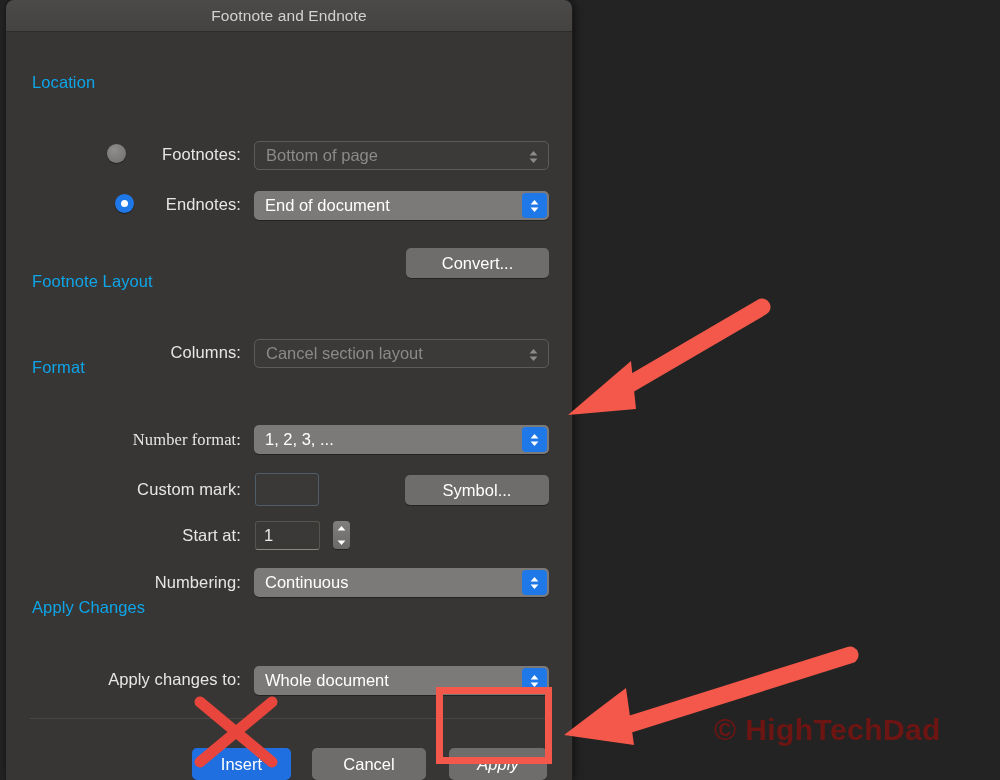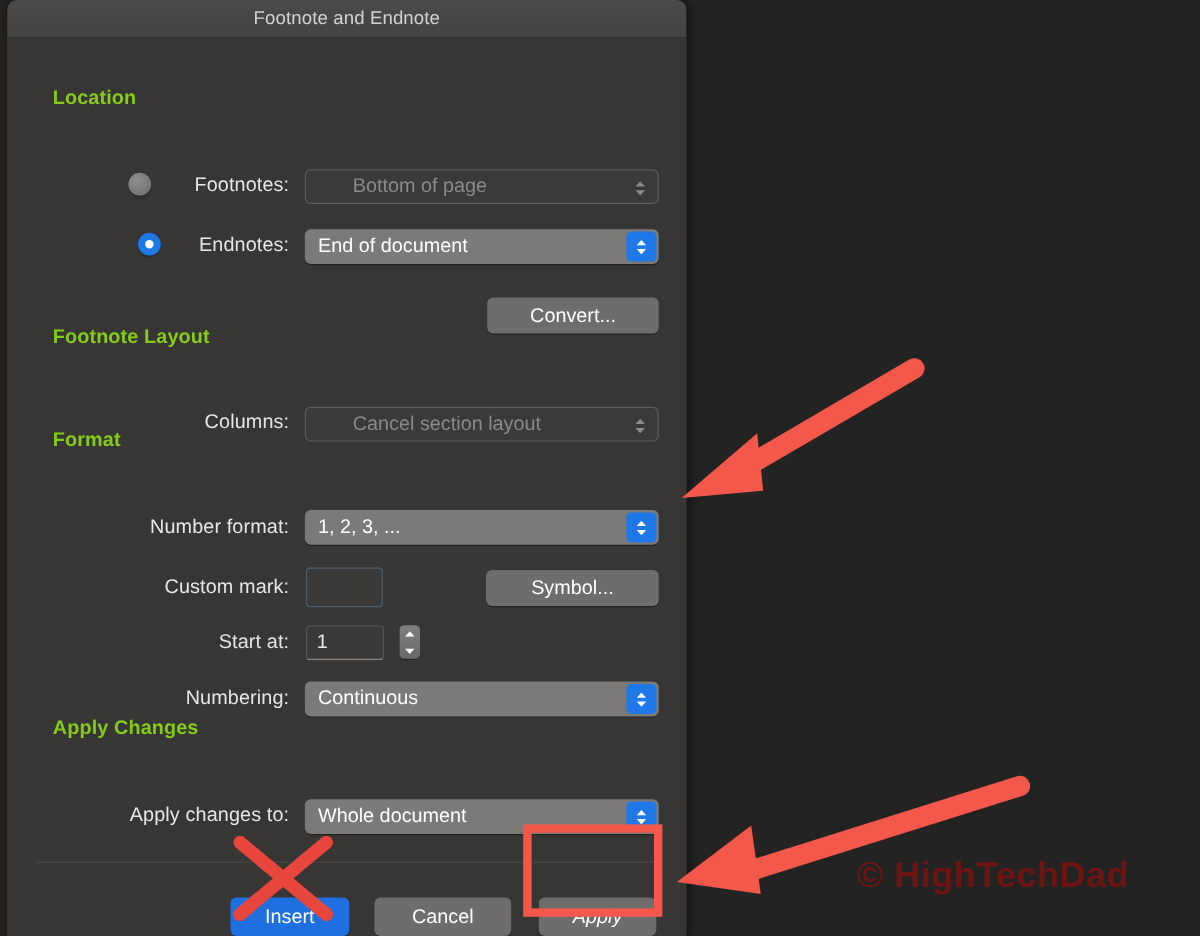--- a/index.html
+++ b/index.html
@@ -49,23 +49,23 @@
   .body {
     position: relative;
     height: 749px;
     background: #373634;
   }
 
   
   .section-head {
     position: absolute;
     font-size: 16.5px;
-    font-weight: bold;
-    color: #84cc16;
-    left: 38px;
+    font-weight: normal;
+    color: #0ea5e9;
+    left: 26px;
     letter-spacing: .1px;
   }
 
   
   .field-label {
     position: absolute;
     font-size: 16.5px;
     color: #e6e6e6;
     text-align: right;
     letter-spacing: .1px;
@@ -80,21 +80,20 @@
     align-items: center;
     box-sizing: border-box;
   }
   .popup.enabled {
     background: #7b7a78;
     box-shadow: 0 1px 0 rgba(0,0,0,0.35);
   }
   .popup.disabled {
     background: #3b3a38;
     border: 1px solid #5d5c5a;
-    padding-left: 28px;
   }
   .popup-text {
     font-size: 16.5px;
     padding-left: 11px;
     white-space: nowrap;
     overflow: hidden;
   }
   .popup.enabled .popup-text { color: #ffffff; }
   .popup.disabled .popup-text { color: #8b8a88; }
 
@@ -295,21 +294,21 @@
           <span class="chev" style="margin-top:2px;">
               <svg width="9" height="5" viewBox="0 0 9 5">
                 <path d="M4.5 5 L0.6 0.6 L8.4 0.6 Z" fill="#8d8c8a"></path>
               </svg>
             </span>
         </div>
       </div>
 
       <div class="section-head" style="top:326px;">Format</div>
 
-      <div class="field-label" style="left:30px; top:398px; width:205px;">Number format:</div>
+      <div class="field-label" style="left:30px; top:398px; width:205px;font-family:Liberation Serif, serif;">Number format:</div>
       <div class="popup enabled" style="left:248px; top:393px; width:295px;">
         <div class="popup-text">1, 2, 3, ...</div>
         <div class="popup-arrows">
           <span class="chev">
               <svg width="9" height="5" viewBox="0 0 9 5">
                 <path d="M4.5 0 L8.4 4.4 L0.6 4.4 Z" fill="#ffffff"></path>
               </svg>
             </span>
           <span class="chev" style="margin-top:2px;">
               <svg width="9" height="5" viewBox="0 0 9 5">

